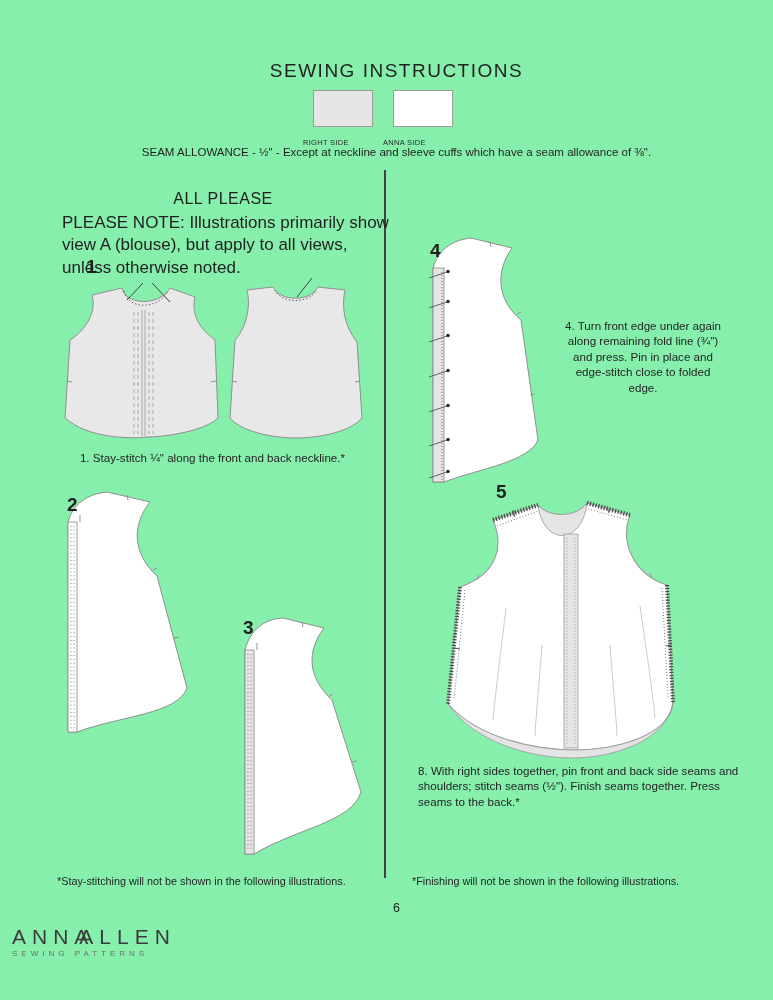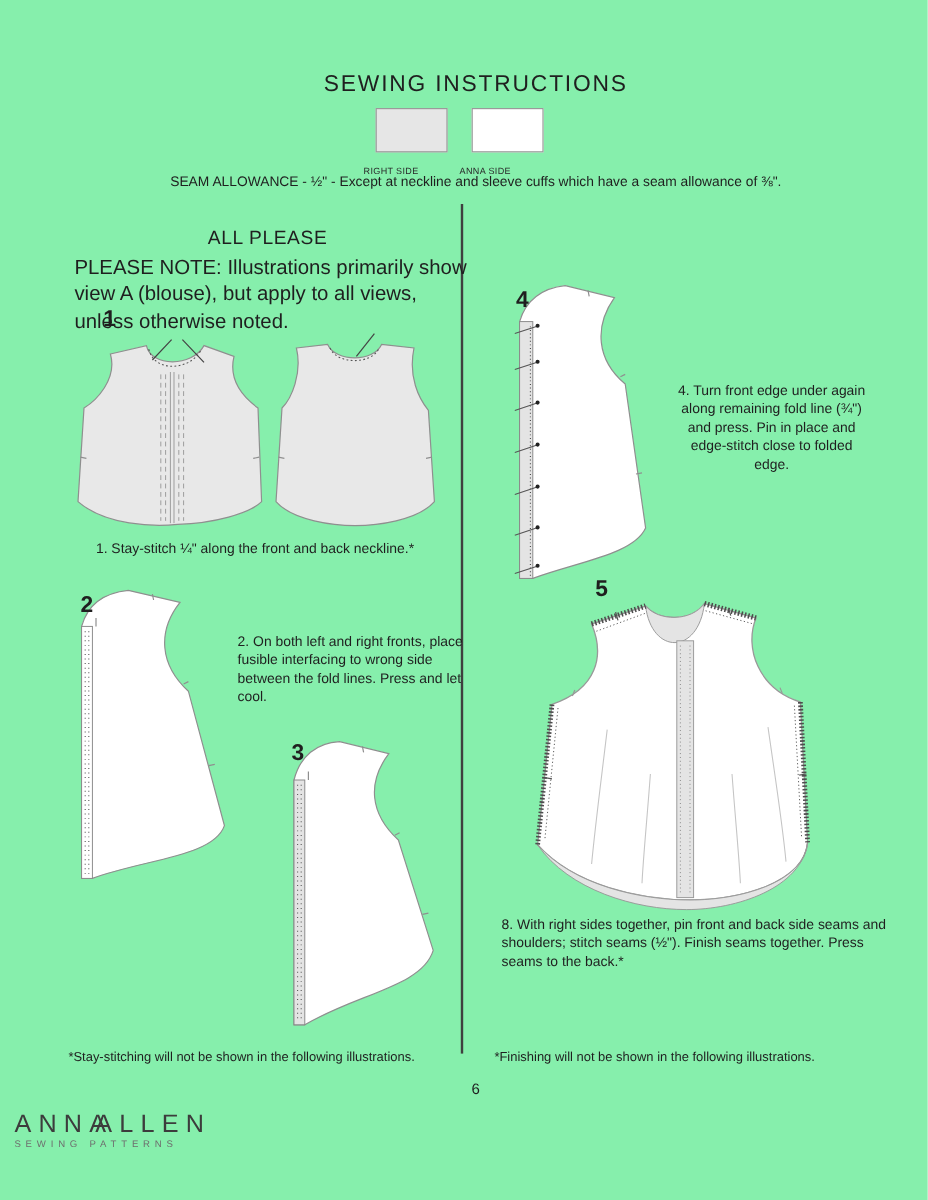--- a/index.html
+++ b/index.html
@@ -74,21 +74,20 @@
 
   <div class="abs step-num" style="left:67px;top:494px;">2</div>
   <svg class="abs" style="left:60px;top:486px;" width="145" height="258" viewBox="0 0 145 258">
     <g>
       <path d="M8,36 C13,18 27,8 47,6 L90,16 C71,40 73,68 97,90 L127,202 C118,228 60,230 17,246 L8,246 Z" fill="#ffffff" stroke="#8f8f8f" stroke-width="1"></path>
       <rect x="8" y="36" width="9" height="210" fill="#ffffff" stroke="#888" stroke-width="0.8"></rect>
       <path d="M11,40 V243 M14,40 V243" stroke="#555" stroke-width="0.9" fill="none" stroke-dasharray="0.8 3"></path>
       <path d="M20,29 v7 M67,9 l1,5 M93,84 l4,-2 M114,152 l5,-1" stroke="#8f8f8f" stroke-width="1" fill="none"></path>
     </g>
   </svg>
-  <div class="abs step-text" style="left:198px;top:527px;width:195px;">2. On both left and right fronts, place fusible interfacing to wrong side between the fold lines. Press and let cool.</div>
 
   <div class="abs step-num" style="left:243px;top:617px;">3</div>
   <svg class="abs" style="left:240px;top:614px;" width="142" height="248" viewBox="0 0 142 248">
     <g>
       <path d="M5,36 C10,16 24,5 43,4 L84,14 C66,38 68,64 92,86 L121,178 C112,208 58,214 14,240 L5,240 Z" fill="#ffffff" stroke="#8f8f8f" stroke-width="1"></path>
       <rect x="5" y="36" width="9" height="204" fill="#e4e4e4" stroke="#888" stroke-width="0.8"></rect>
       <path d="M8,40 V236 M11,40 V236" stroke="#555" stroke-width="0.9" fill="none" stroke-dasharray="0.8 3"></path>
       <path d="M17,29 v7 M62,8 l1,5 M89,82 l4,-2 M112,148 l5,-1" stroke="#8f8f8f" stroke-width="1" fill="none"></path>
     </g>
   </svg>

